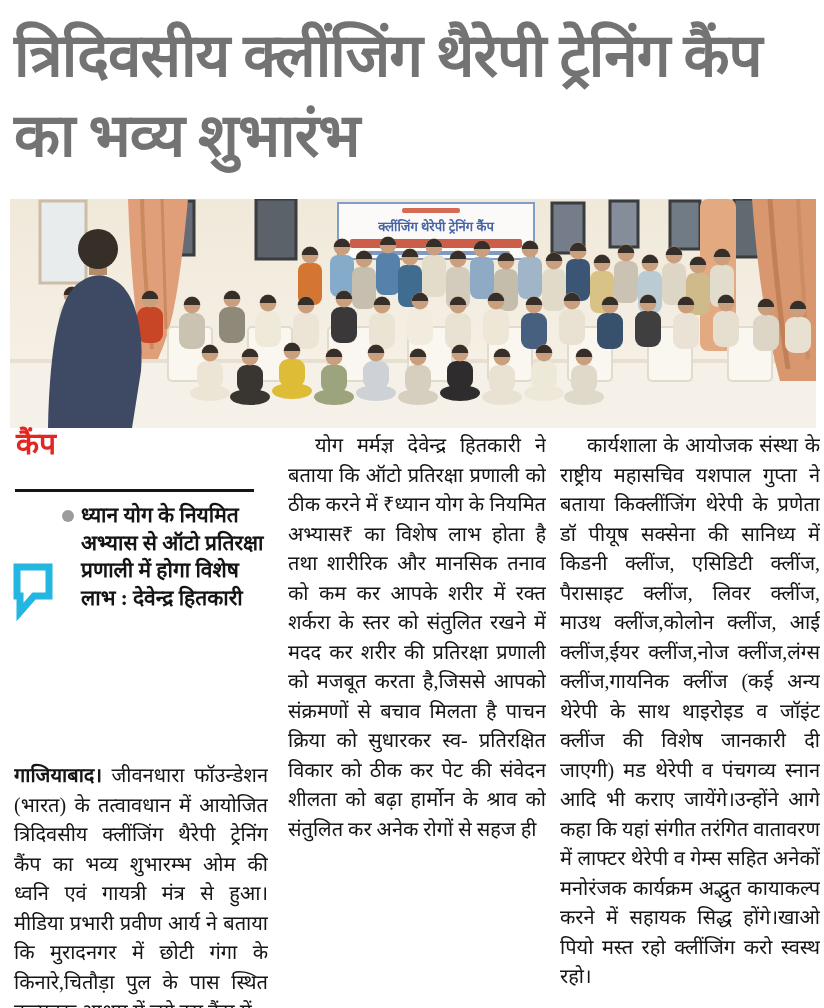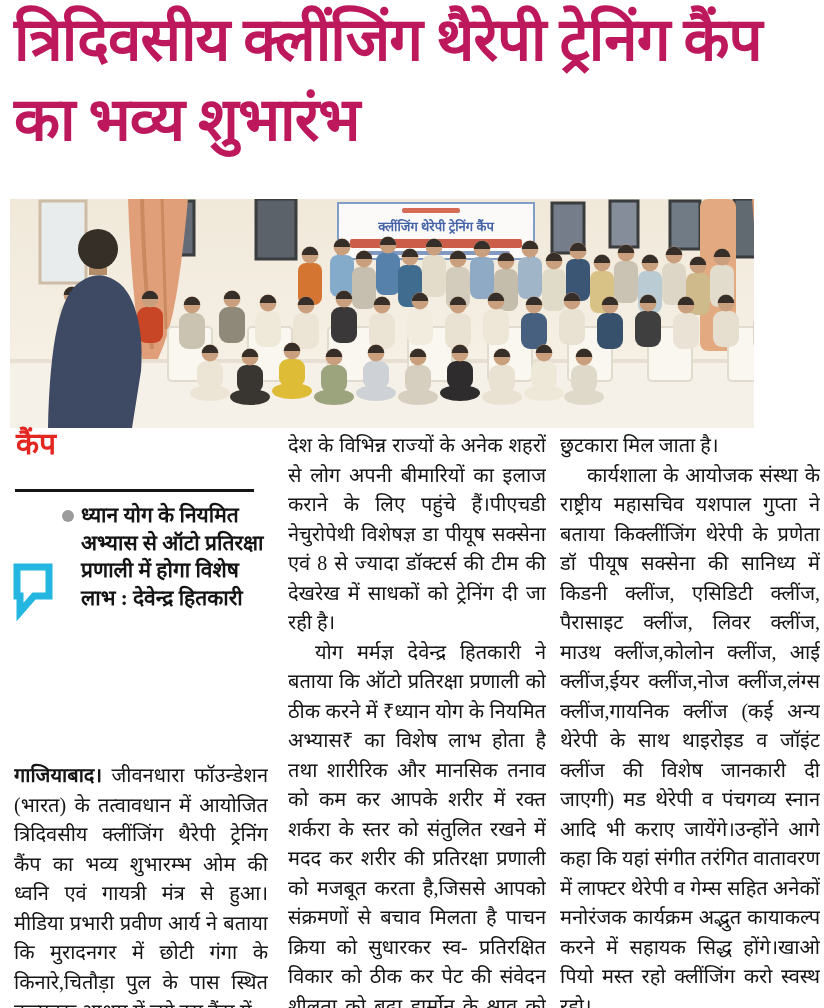--- a/index.html
+++ b/index.html
@@ -2,26 +2,26 @@
 <html><head>
 <meta charset="utf-8">
 <style>
   html,body{margin:0;padding:0;}
   body{
     width:824px;height:1008px;position:relative;overflow:hidden;
     background:#ffffff;color:#111;
     font-family:"Liberation Serif", serif;
   }
   .headline{
-    position:absolute;top:0px;left:14px;width:792px;
-    font-size:60px;line-height:1.34;font-weight:700;color:#be185d;
+    position:absolute;top:16px;left:14px;width:792px;
+    font-size:60px;line-height:1.34;font-weight:700;color:#737373;
     letter-spacing:-1px;margin:0;
   }
   .photo-frame{
-    position:absolute;left:10px;top:199px;width:744px;height:229px;
+    position:absolute;left:10px;top:199px;width:806px;height:229px;
     overflow:hidden;background:#86efac;
   }
   .photo-frame svg{display:block;}
   .kicker{
     position:absolute;left:16px;top:422px;
     font-size:30px;font-weight:700;color:#e42621;
   }
   .kicker-rule{
     position:absolute;left:15px;top:489px;width:239px;height:3px;background:#151515;
   }
@@ -286,20 +286,18 @@
     <li>ध्यान योग के नियमित अभ्यास से ऑटो प्रतिरक्षा प्रणाली में होगा विशेष लाभ : देवेन्द्र हितकारी</li>
   </ul>
 </div>
 
 <div class="body-col col-left">
   <p><span class="dateline">गाजियाबाद।</span>
   <span>जीवनधारा फॉउन्डेशन (भारत) के तत्वावधान में आयोजित त्रिदिवसीय क्लींजिंग थैरेपी ट्रेनिंग कैंप का भव्य शुभारम्भ ओम की ध्वनि एवं गायत्री मंत्र से हुआ। मीडिया प्रभारी प्रवीण आर्य ने बताया कि मुरादनगर में छोटी गंगा के किनारे,चितौड़ा पुल के पास स्थित कल्पतरू आश्रम में लगे इस कैंप में</span></p>
 </div>
 
 <div class="body-col col-mid">
-  <p>देश के विभिन्न राज्यों के अनेक शहरों से लोग अपनी बीमारियों का इलाज कराने के लिए पहुंचे हैं।पीएचडी नेचुरोपेथी विशेषज्ञ डा पीयूष सक्सेना एवं 8 से ज्यादा डॉक्टर्स की टीम की देखरेख में साधकों को ट्रेनिंग दी जा रही है।</p>
   <p class="indent">योग मर्मज्ञ देवेन्द्र हितकारी ने बताया कि ऑटो प्रतिरक्षा प्रणाली को ठीक करने में ₹ध्यान योग के नियमित अभ्यास₹ का विशेष लाभ होता है तथा शारीरिक और मानसिक तनाव को कम कर आपके शरीर में रक्त शर्करा के स्तर को संतुलित रखने में मदद कर शरीर की प्रतिरक्षा प्रणाली को मजबूत करता है,जिससे आपको संक्रमणों से बचाव मिलता है पाचन क्रिया को सुधारकर स्व- प्रतिरक्षित विकार को ठीक कर पेट की संवेदन शीलता को बढ़ा हार्मोन के श्राव को संतुलित कर अनेक रोगों से सहज ही</p>
 </div>
 
 <div class="body-col col-right">
-  <p>छुटकारा मिल जाता है।</p>
   <p class="indent">कार्यशाला के आयोजक संस्था के राष्ट्रीय महासचिव यशपाल गुप्ता ने बताया किक्लींजिंग थेरेपी के प्रणेता डॉ पीयूष सक्सेना की सानिध्य में किडनी क्लींज, एसिडिटी क्लींज, पैरासाइट क्लींज, लिवर क्लींज, माउथ क्लींज,कोलोन क्लींज, आई क्लींज,ईयर क्लींज,नोज क्लींज,लंग्स क्लींज,गायनिक क्लींज (कई अन्य थेरेपी के साथ थाइरोइड व जॉइंट क्लींज की विशेष जानकारी दी जाएगी) मड थेरेपी व पंचगव्य स्नान आदि भी कराए जायेंगे।उन्होंने आगे कहा कि यहां संगीत तरंगित वातावरण में लाफ्टर थेरेपी व गेम्स सहित अनेकों मनोरंजक कार्यक्रम अद्भुत कायाकल्प करने में सहायक सिद्ध होंगे।खाओ पियो मस्त रहो क्लींजिंग करो स्वस्थ रहो।</p>
 </div>
 
 </body></html>

